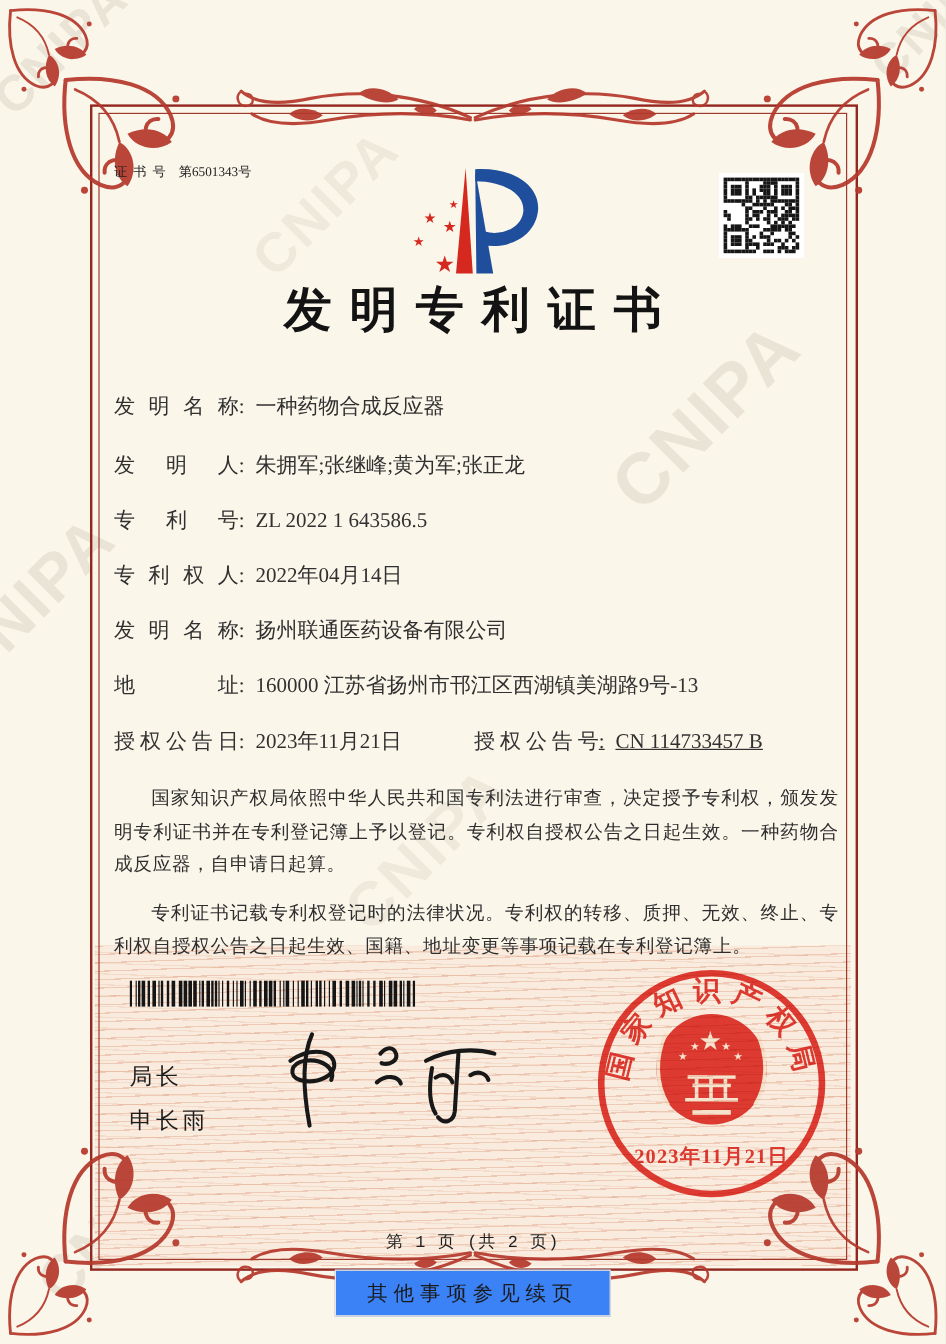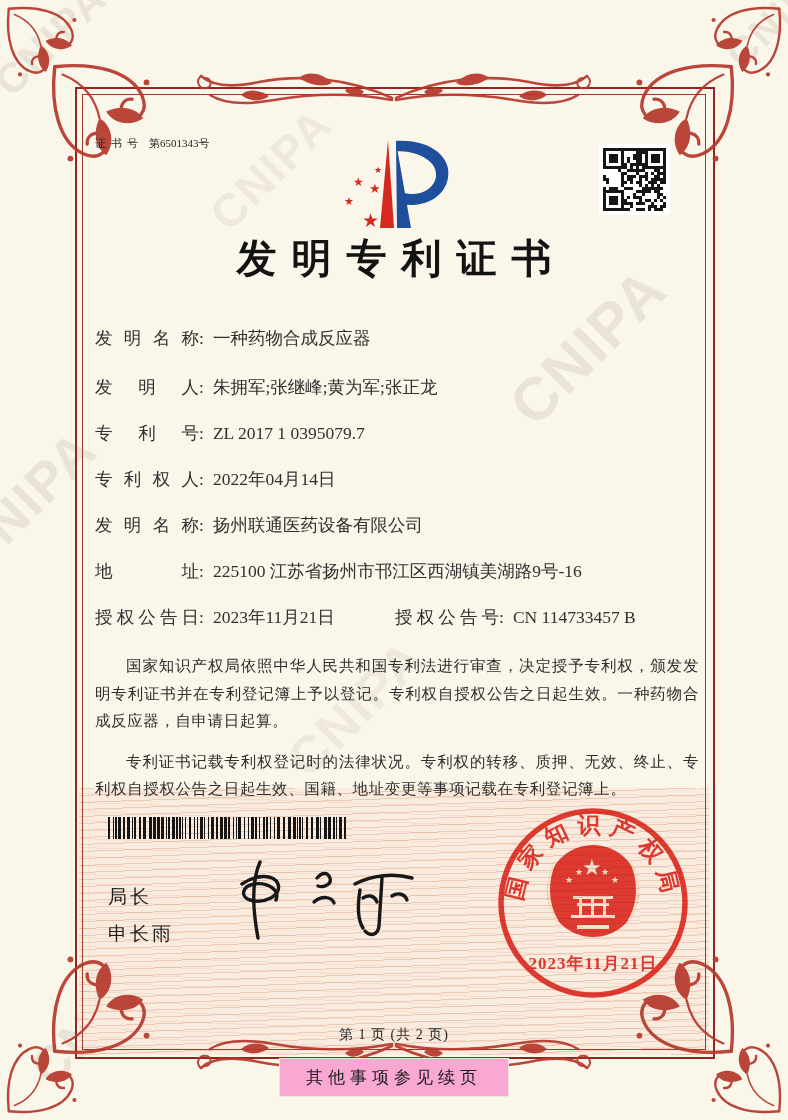--- a/index.html
+++ b/index.html
@@ -33,21 +33,21 @@
   .qr .b{background:#161616;}
   .title{position:absolute;left:0;top:231px;width:100%;text-align:center;font-size:40px;
          font-weight:bold;letter-spacing:15px;padding-left:15px;box-sizing:border-box;color:#131313;z-index:5;}
 
   
   .fields{position:absolute;left:95px;top:326px;width:610px;font-size:17.5px;z-index:5;color:#303030;}
   .frow{margin-bottom:21px;line-height:25px;position:relative;}
   .frow.first{margin-bottom:24px;}
   .flabel{display:inline-block;width:104px;text-align:justify;text-align-last:justify;vertical-align:top;}
   .colon{margin-right:9px;}
-  .grant2{position:absolute;left:300px;top:0;}
+  .grant2{position:absolute;left:300px;top:0;text-decoration:underline;}
 
   
   .paras{position:absolute;left:95px;top:652px;width:604px;font-size:15.5px;line-height:1.78;
          letter-spacing:0.6px;text-align:justify;z-index:5;color:#2e2e2e;}
   .paras p{margin:0 0 13px 0;text-indent:2em;}
 
   
   .barcode{position:absolute;left:108px;top:817px;width:238px;height:22px;display:flex;
            overflow:hidden;z-index:5;}
   .barcode div{background:#151515;flex:none;height:100%;}
@@ -56,22 +56,22 @@
   .signer{position:absolute;left:108px;top:884px;z-index:5;
           font-family:"Liberation Sans","DejaVu Sans",sans-serif;font-size:19px;letter-spacing:3px;color:#1d1d1d;}
   .signer div{margin-bottom:11px;}
   .signature{position:absolute;left:222px;top:850px;z-index:5;}
 
   
   .seal{position:absolute;left:493px;top:803px;z-index:7;opacity:.94;mix-blend-mode:multiply;}
 
   
   .page-info{position:absolute;left:0;top:1026px;width:100%;text-align:center;font-size:14px;
-             letter-spacing:1px;z-index:5;color:#1e1e1e;}
-  .cont-box{position:absolute;left:50%;top:1058px;transform:translateX(-50%);background:#f9a8d4;
+             letter-spacing:1px;z-index:5;color:#1e1e1e;font-family:Liberation Mono, monospace;}
+  .cont-box{position:absolute;left:50%;top:1058px;transform:translateX(-50%);background:#3b82f6;
             border:1px solid #eee6d8;padding:7px 26px;font-size:17px;letter-spacing:5px;
             z-index:6;color:#1a1a1a;white-space:nowrap;}
 </style>
 </head>
 <body>
 
 <div id="page">
 
   <svg width="0" height="0" style="position:absolute">
     <defs>
@@ -605,30 +605,30 @@
   <div class="title">发明专利证书</div>
 
   <div class="fields">
     <div class="frow first">
       <span class="flabel">发明名称</span><span class="colon">:</span><span>一种药物合成反应器</span>
     </div>
     <div class="frow">
       <span class="flabel">发明人</span><span class="colon">:</span><span>朱拥军;张继峰;黄为军;张正龙</span>
     </div>
     <div class="frow">
-      <span class="flabel">专利号</span><span class="colon">:</span><span>ZL 2017 1 0395079.7</span>
+      <span class="flabel">专利号</span><span class="colon">:</span><span>ZL 2022 1 643586.5</span>
     </div>
     <div class="frow">
       <span class="flabel">专利权人</span><span class="colon">:</span><span>2022年04月14日</span>
     </div>
     <div class="frow">
       <span class="flabel">发明名称</span><span class="colon">:</span><span>扬州联通医药设备有限公司</span>
     </div>
     <div class="frow">
-      <span class="flabel">地址</span><span class="colon">:</span><span>225100 江苏省扬州市邗江区西湖镇美湖路9号-16</span>
+      <span class="flabel">地址</span><span class="colon">:</span><span>160000 江苏省扬州市邗江区西湖镇美湖路9号-13</span>
     </div>
     <div class="frow">
       <span class="flabel">授权公告日</span><span class="colon">:</span><span>2023年11月21日</span>
       <span class="grant2">
         <span class="flabel">授权公告号</span><span class="colon">:</span><span>CN 114733457 B</span>
       </span>
     </div>
   </div>
 
   <div class="paras">

